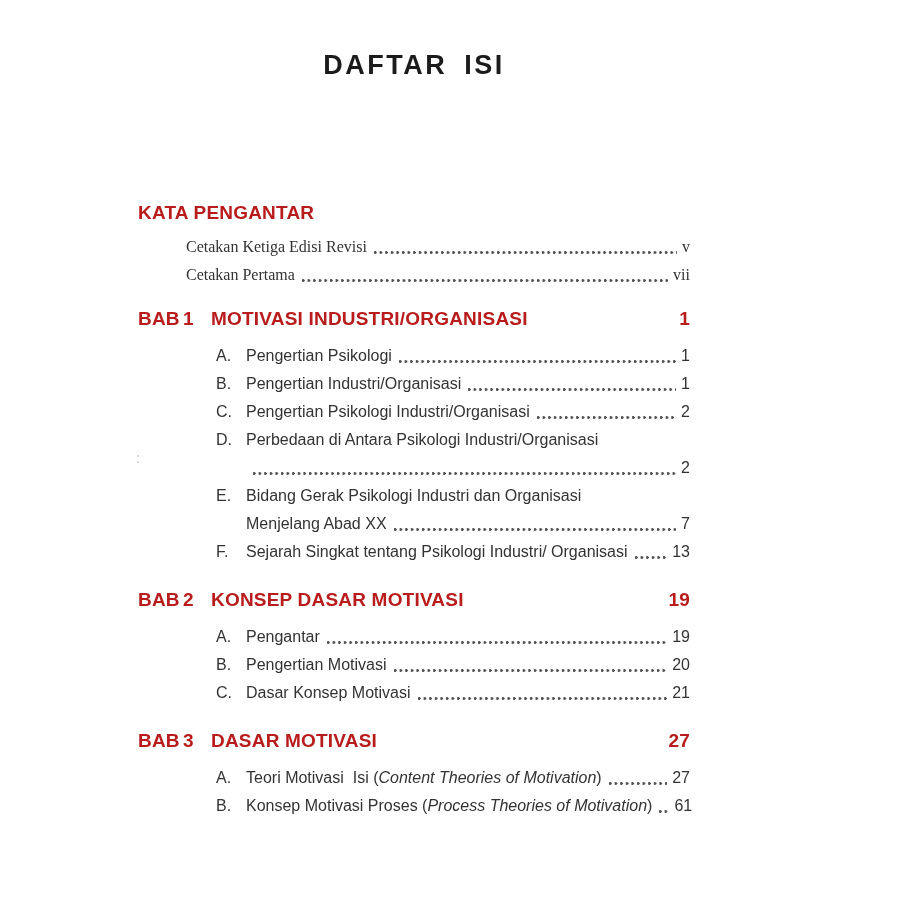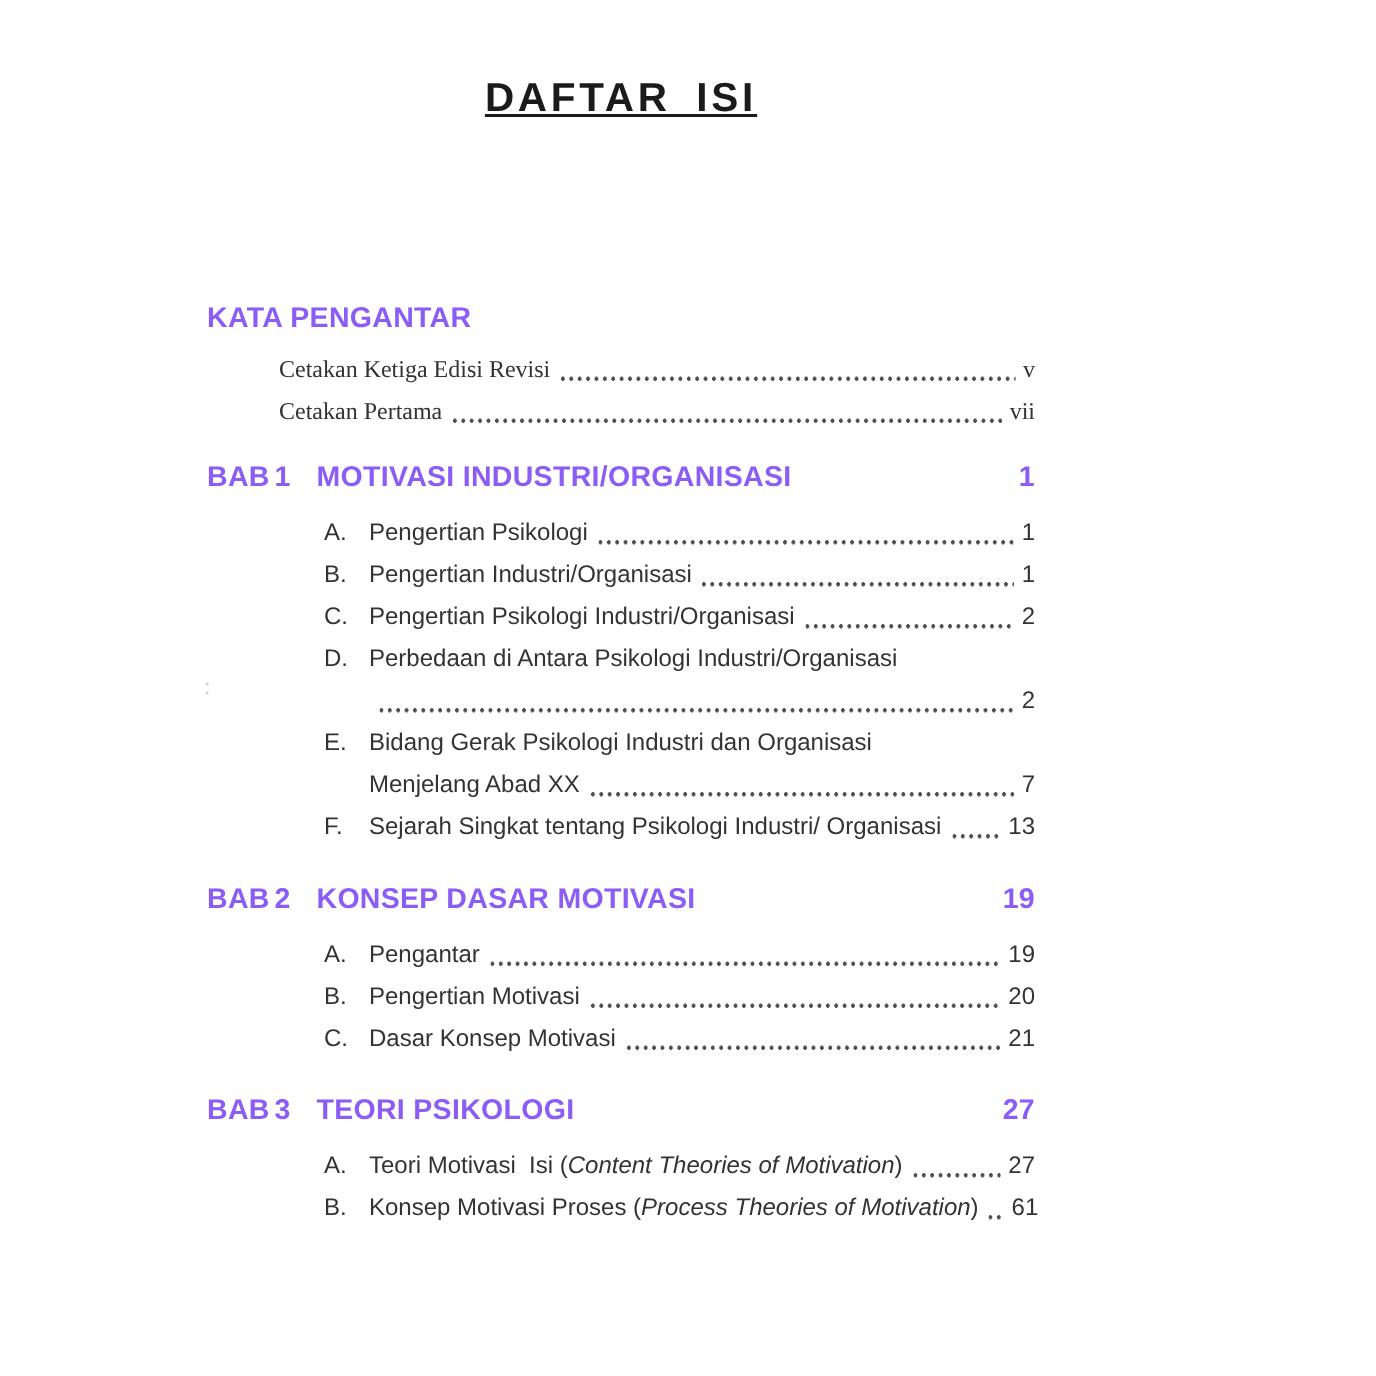--- a/index.html
+++ b/index.html
@@ -16,35 +16,34 @@
     position: absolute;
     top: 50px;
     left: 138px;
     width: 552px;
     text-align: center;
     font-size: 27px;
     font-weight: bold;
     letter-spacing: 2.5px;
     word-spacing: 7px;
     color: #1b1b1b;
-    text-decoration: underline;
   }
   .content {
     position: absolute;
     top: 199px;
     left: 138px;
     width: 552px;
   }
   .section-heading-row {
     display: flex;
     align-items: baseline;
     font-size: 19px;
     font-weight: bold;
     line-height: 28px;
-    color: #8b5cf6;
+    color: #b91c1c;
     letter-spacing: 0.2px;
   }
   .ch-label { flex: none; width: 45px; }
   .ch-num   { flex: none; width: 28px; }
   .ch-title { flex: 1 1 auto; }
   .ch-page  { flex: none; }
   .fm-entries { padding-left: 48px; margin-top: 6px; font-family: Liberation Serif, serif; }
   .entries    { padding-left: 78px; margin-top: 9px; }
   .chapter-1  { margin-top: 16px; }
   .chapter-2  { margin-top: 20px; }
@@ -194,21 +193,21 @@
           <span class="leader"></span>
           <span class="pg">21</span>
         </div>
       </div>
     </div>
 
     <div class="chapter-3">
       <div class="section-heading-row">
         <span class="ch-label">BAB</span>
         <span class="ch-num">3</span>
-        <span class="ch-title">TEORI PSIKOLOGI</span>
+        <span class="ch-title">DASAR MOTIVASI</span>
         <span class="ch-page">27</span>
       </div>
       <div class="entries">
         <div class="row">
           <span class="letter">A.</span>
           <span class="etext"><span>Teori Motivasi  Isi (</span><i>Content Theories of Motivation</i><span>)</span></span>
           <span class="leader"></span>
           <span class="pg">27</span>
         </div>
         <div class="row">

